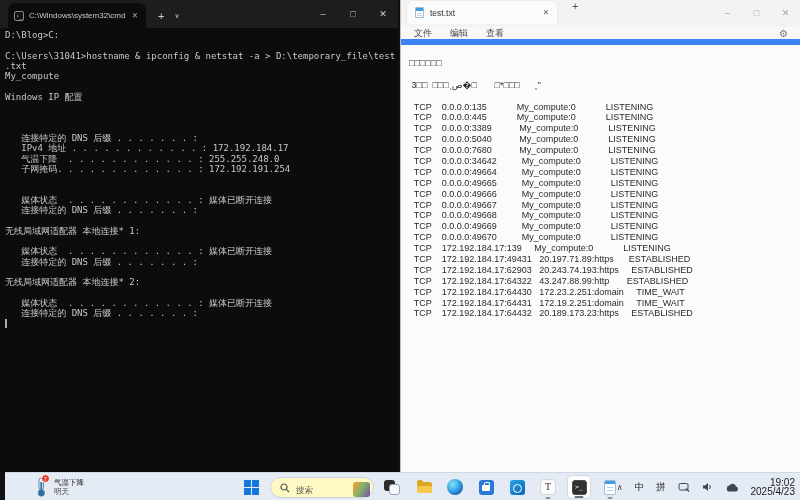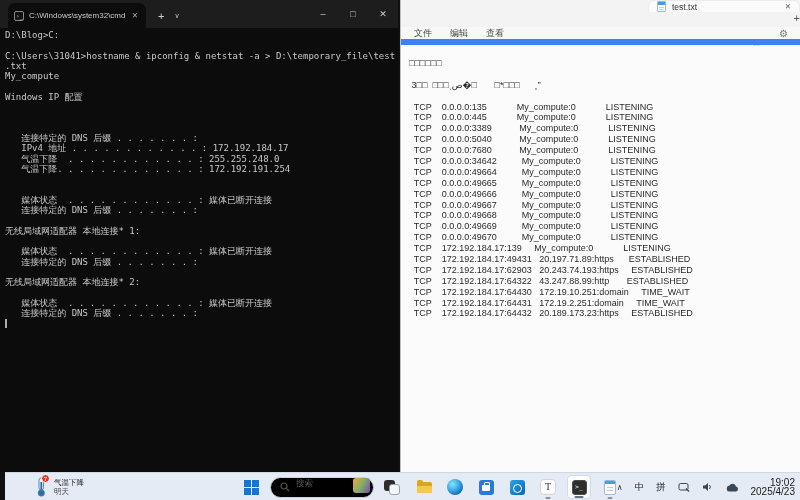--- a/index.html
+++ b/index.html
@@ -24,21 +24,21 @@
   .term-controls { margin-left:auto; display:flex; height:28px; align-self:flex-start; }
   .term-controls span { width:30px; text-align:center; color:#cfcfcf; font-size:9px; line-height:28px; }
   .term-out { padding:2px 0 0 5px; font-family:"DejaVu Sans Mono",monospace; font-size:9px;
     line-height:10.3px; color:#c8c8c8; }
   .term-out div { white-space:pre; height:10.3px; overflow:hidden; }
   .term-cursor { width:2px; height:9px; background:#aeaeae; margin:1px 0 0 5px; }
 
   
   .notepad-window { position:absolute; left:400px; top:0; width:400px; height:472px; background:#fbfbfb;
     border-left:1px solid #bfbfbf; }
-  .np-bar { height:27px; background:#f3f3f3; display:flex; align-items:flex-end;flex-direction:column; }
+  .np-bar { height:27px; background:#f3f3f3; display:flex; align-items:flex-start; }
   .np-tab { display:flex; align-items:center; gap:6px; background:#fbfbfb; border:1px solid #ececec;
     border-bottom:none; border-radius:7px 7px 0 0; height:24px; margin-left:5px; padding:0 8px; width:152px; }
   .np-ico { width:9px; height:11px; flex:none; background:linear-gradient(#3f9fe0 0 3px, #ffffff 3px);
     border:1px solid #9bbcd4; border-radius:1px; position:relative; }
   .np-ico::after { content:""; position:absolute; left:1px; right:1px; top:5px; height:3px;
     background:repeating-linear-gradient(#c3d4e2 0 1px, transparent 1px 2px); }
   .np-tab-title { font-size:8.5px; color:#333; flex:1; }
   .np-tab-close { color:#555; font-size:7.5px; }
   .np-plus { color:#555; font-size:11px; margin:0 0 6px 14px; }
   .np-controls { margin-left:auto; display:flex; height:27px; align-self:flex-start; }
@@ -63,22 +63,22 @@
   .tb-btn { width:24px; height:24px; display:flex; align-items:center; justify-content:center;
     border-radius:4px; position:relative; flex:none; }
   .tb-btn.active { background:#fdfdfd; border:1px solid #d3dbe5; }
   .run-dot { position:absolute; bottom:0px; left:50%; transform:translateX(-50%); width:5px; height:2px;
     border-radius:1px; background:#8b949e; }
   .run-dot.wide { width:9px; background:#627184; }
 
   .start-logo { display:grid; grid-template-columns:7px 7px; grid-template-rows:7px 7px; gap:1px; }
   .start-logo i { background:#1476d6; }
 
-  .search-pill { width:104px; height:21px; border-radius:11px; background:#000000; border:1px solid #ccd4dd;
-    display:flex; align-items:flex-start; padding:0 3px 0 9px; gap:6px; }
+  .search-pill { width:104px; height:21px; border-radius:11px; background:#fef9c3; border:1px solid #ccd4dd;
+    display:flex; align-items:flex-end; padding:0 3px 0 9px; gap:6px; }
   .search-label { font-size:8.5px; color:#5a5a5a; }
   .search-art { width:17px; height:15px; border-radius:3px; margin-left:auto;
     background:linear-gradient(120deg,#e8a33d 10%,#7fb069 50%,#7d5ba6 90%); }
 
   .taskview-back { width:11px; height:11px; background:#2c2c2c; border-radius:3px; position:relative; left:2px; top:-2px; }
   .taskview-front { width:11px; height:11px; background:#f6f8fb; border:1px solid #94a2b3; border-radius:3px;
     position:relative; left:-4px; top:2px; }
 
   .folder-back { width:15px; height:11px; background:#d9a522; border-radius:2px; position:relative; }
   .folder-back::before { content:""; position:absolute; left:0; top:-2px; width:6px; height:3px;
@@ -136,21 +136,21 @@
       <div>.txt</div>
       <div>My_compute</div>
       <div> </div>
       <div>Windows IP 配置</div>
       <div> </div>
       <div> </div>
       <div> </div>
       <div>   连接特定的 DNS 后缀 . . . . . . . :</div>
       <div>   IPv4 地址 . . . . . . . . . . . . : 172.192.184.17</div>
       <div>   气温下降  . . . . . . . . . . . . : 255.255.248.0</div>
-      <div>   气温下降. . . . . . . . . . . . . : 172.192.191.254</div>
+      <div>   子网掩码. . . . . . . . . . . . . : 172.192.191.254</div>
       <div> </div>
       <div> </div>
       <div>   媒体状态  . . . . . . . . . . . . : 媒体已断开连接</div>
       <div>   连接特定的 DNS 后缀 . . . . . . . :</div>
       <div> </div>
       <div>无线局域网适配器 本地连接* 1:</div>
       <div> </div>
       <div>   媒体状态  . . . . . . . . . . . . : 媒体已断开连接</div>
       <div>   连接特定的 DNS 后缀 . . . . . . . :</div>
       <div> </div>
@@ -197,21 +197,21 @@
       <div>  TCP    0.0.0.0:49665          My_compute:0            LISTENING</div>
       <div>  TCP    0.0.0.0:49666          My_compute:0            LISTENING</div>
       <div>  TCP    0.0.0.0:49667          My_compute:0            LISTENING</div>
       <div>  TCP    0.0.0.0:49668          My_compute:0            LISTENING</div>
       <div>  TCP    0.0.0.0:49669          My_compute:0            LISTENING</div>
       <div>  TCP    0.0.0.0:49670          My_compute:0            LISTENING</div>
       <div>  TCP    172.192.184.17:139     My_compute:0            LISTENING</div>
       <div>  TCP    172.192.184.17:49431   20.197.71.89:https      ESTABLISHED</div>
       <div>  TCP    172.192.184.17:62903   20.243.74.193:https     ESTABLISHED</div>
       <div>  TCP    172.192.184.17:64322   43.247.88.99:http       ESTABLISHED</div>
-      <div>  TCP    172.192.184.17:64430   172.19.10.251:domain     TIME_WAIT</div>
+      <div>  TCP    172.192.184.17:64430   172.23.2.251:domain     TIME_WAIT</div>
       <div>  TCP    172.192.184.17:64431   172.19.2.251:domain     TIME_WAIT</div>
       <div>  TCP    172.192.184.17:64432   20.189.173.23:https     ESTABLISHED</div>
     </div>
 </section>
 
 <footer class="taskbar">
 
   <div class="weather">
     <span style="position:relative; width:14px; height:20px;">
       <svg width="14" height="20" viewBox="0 0 14 20">

